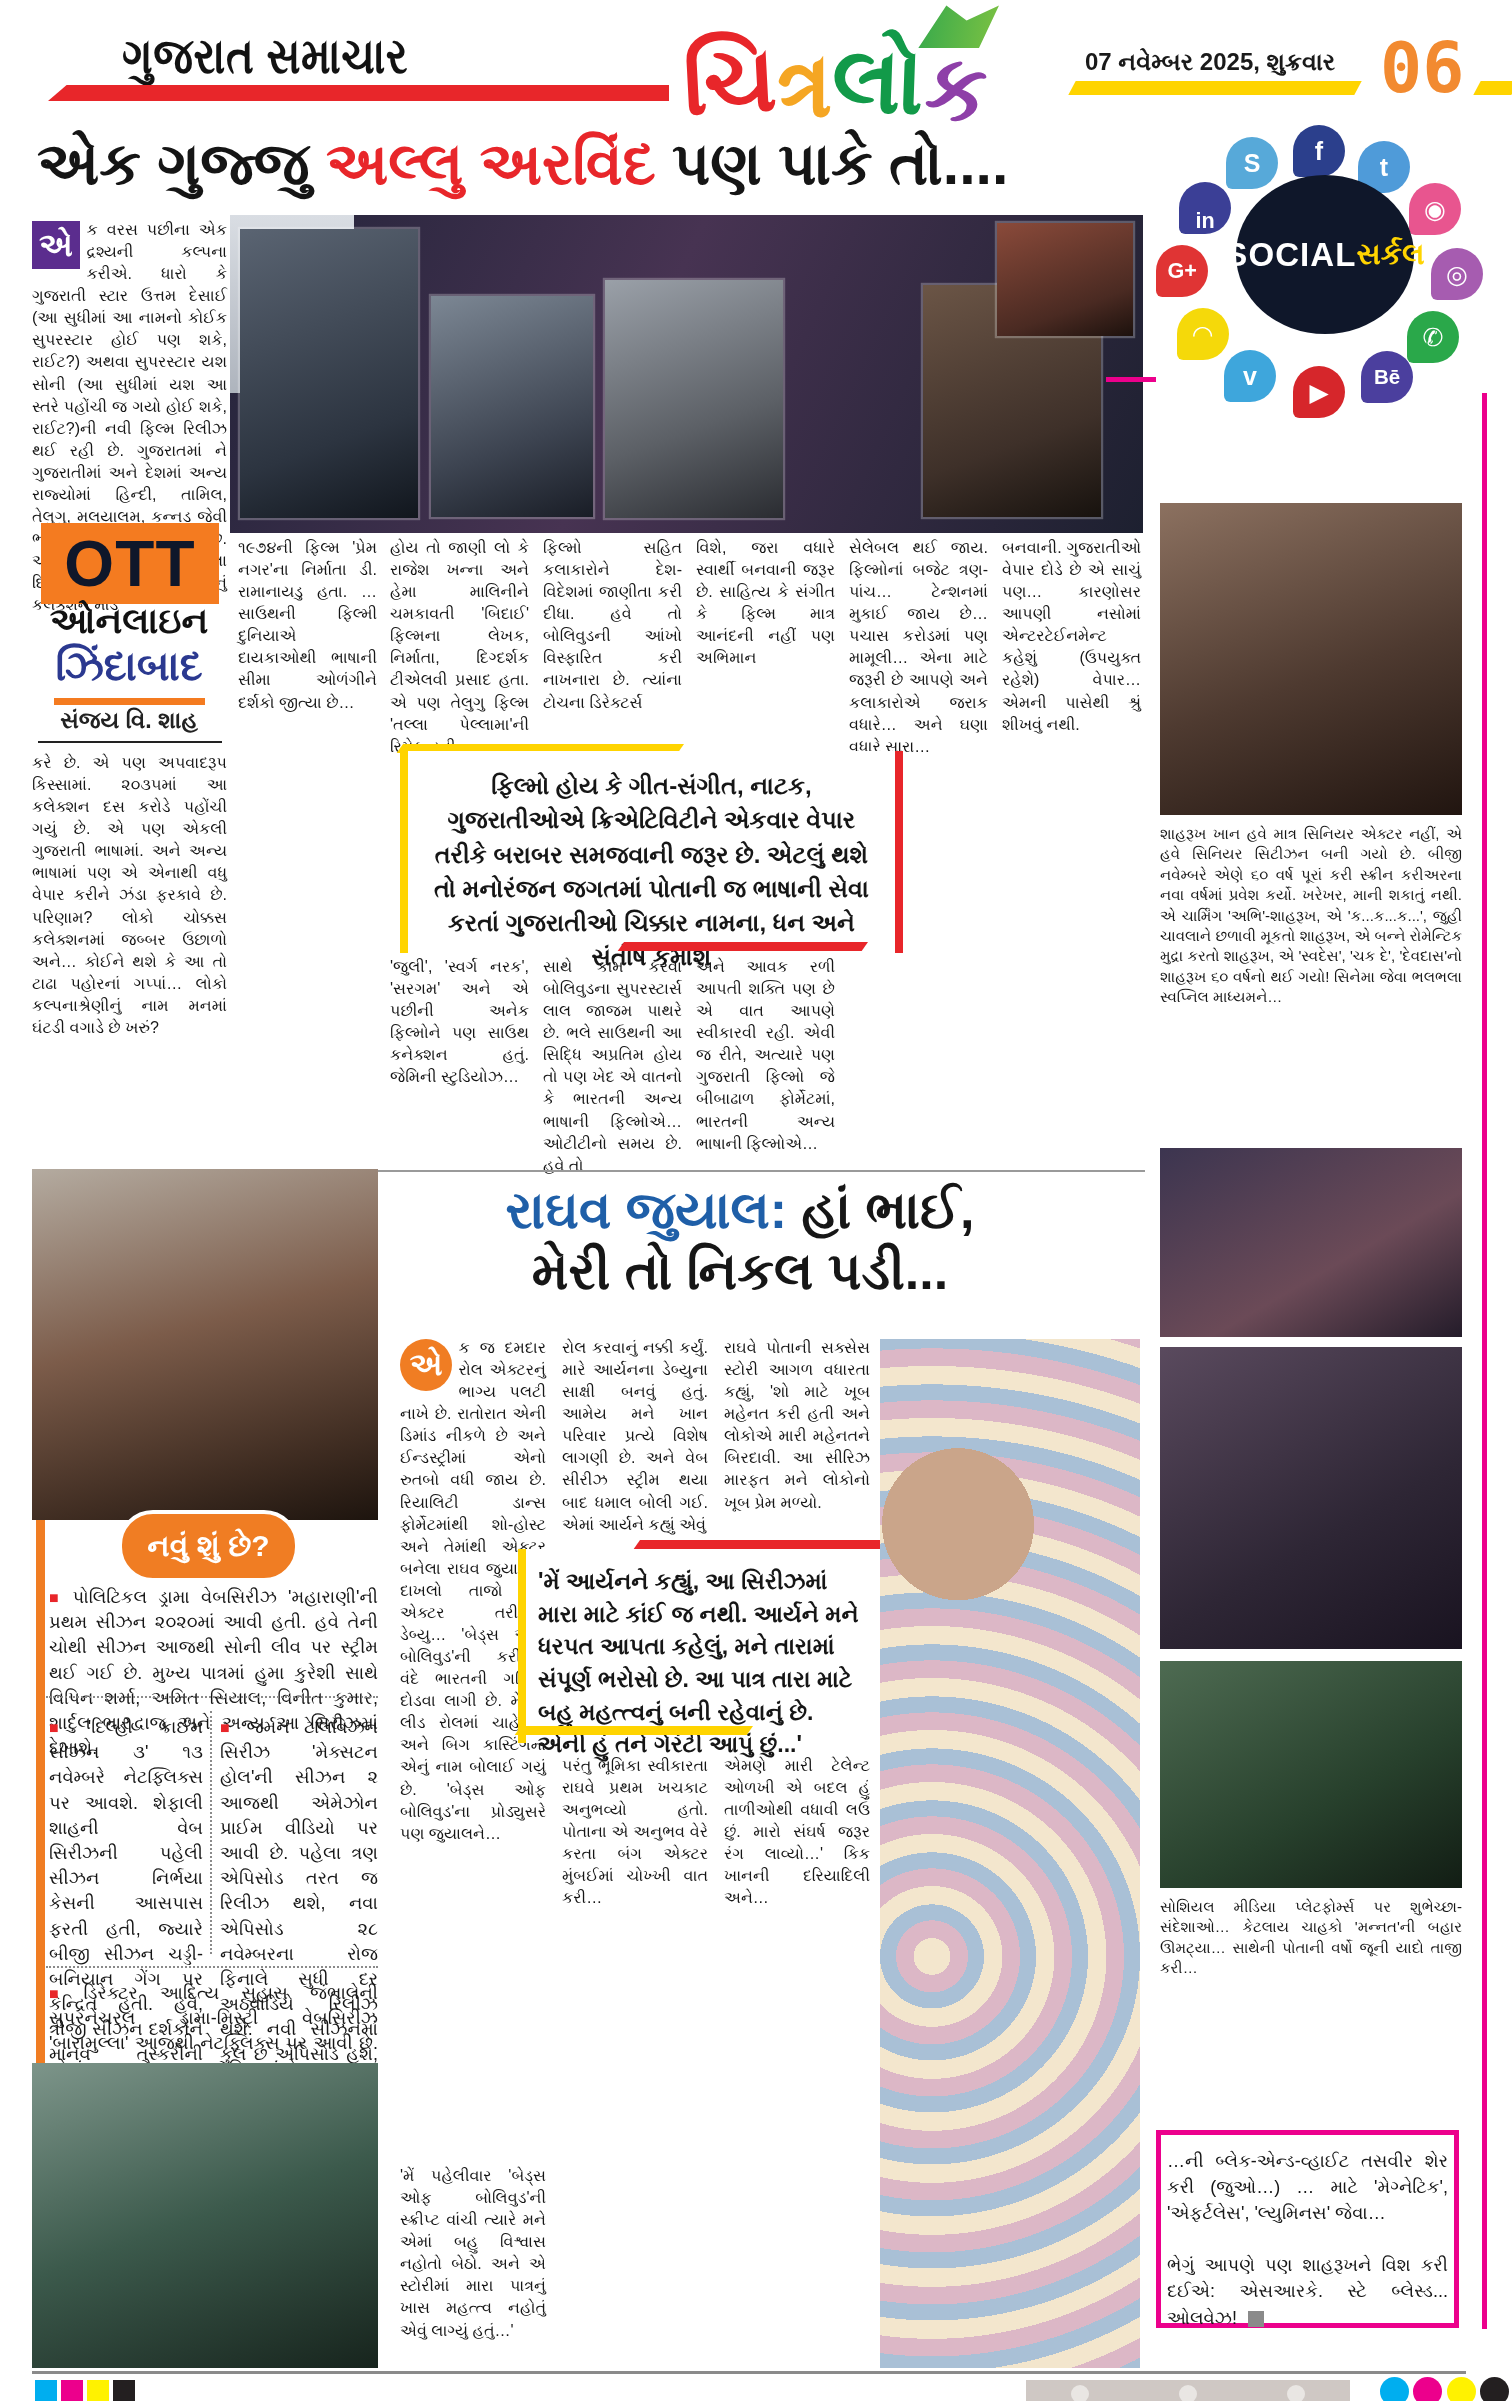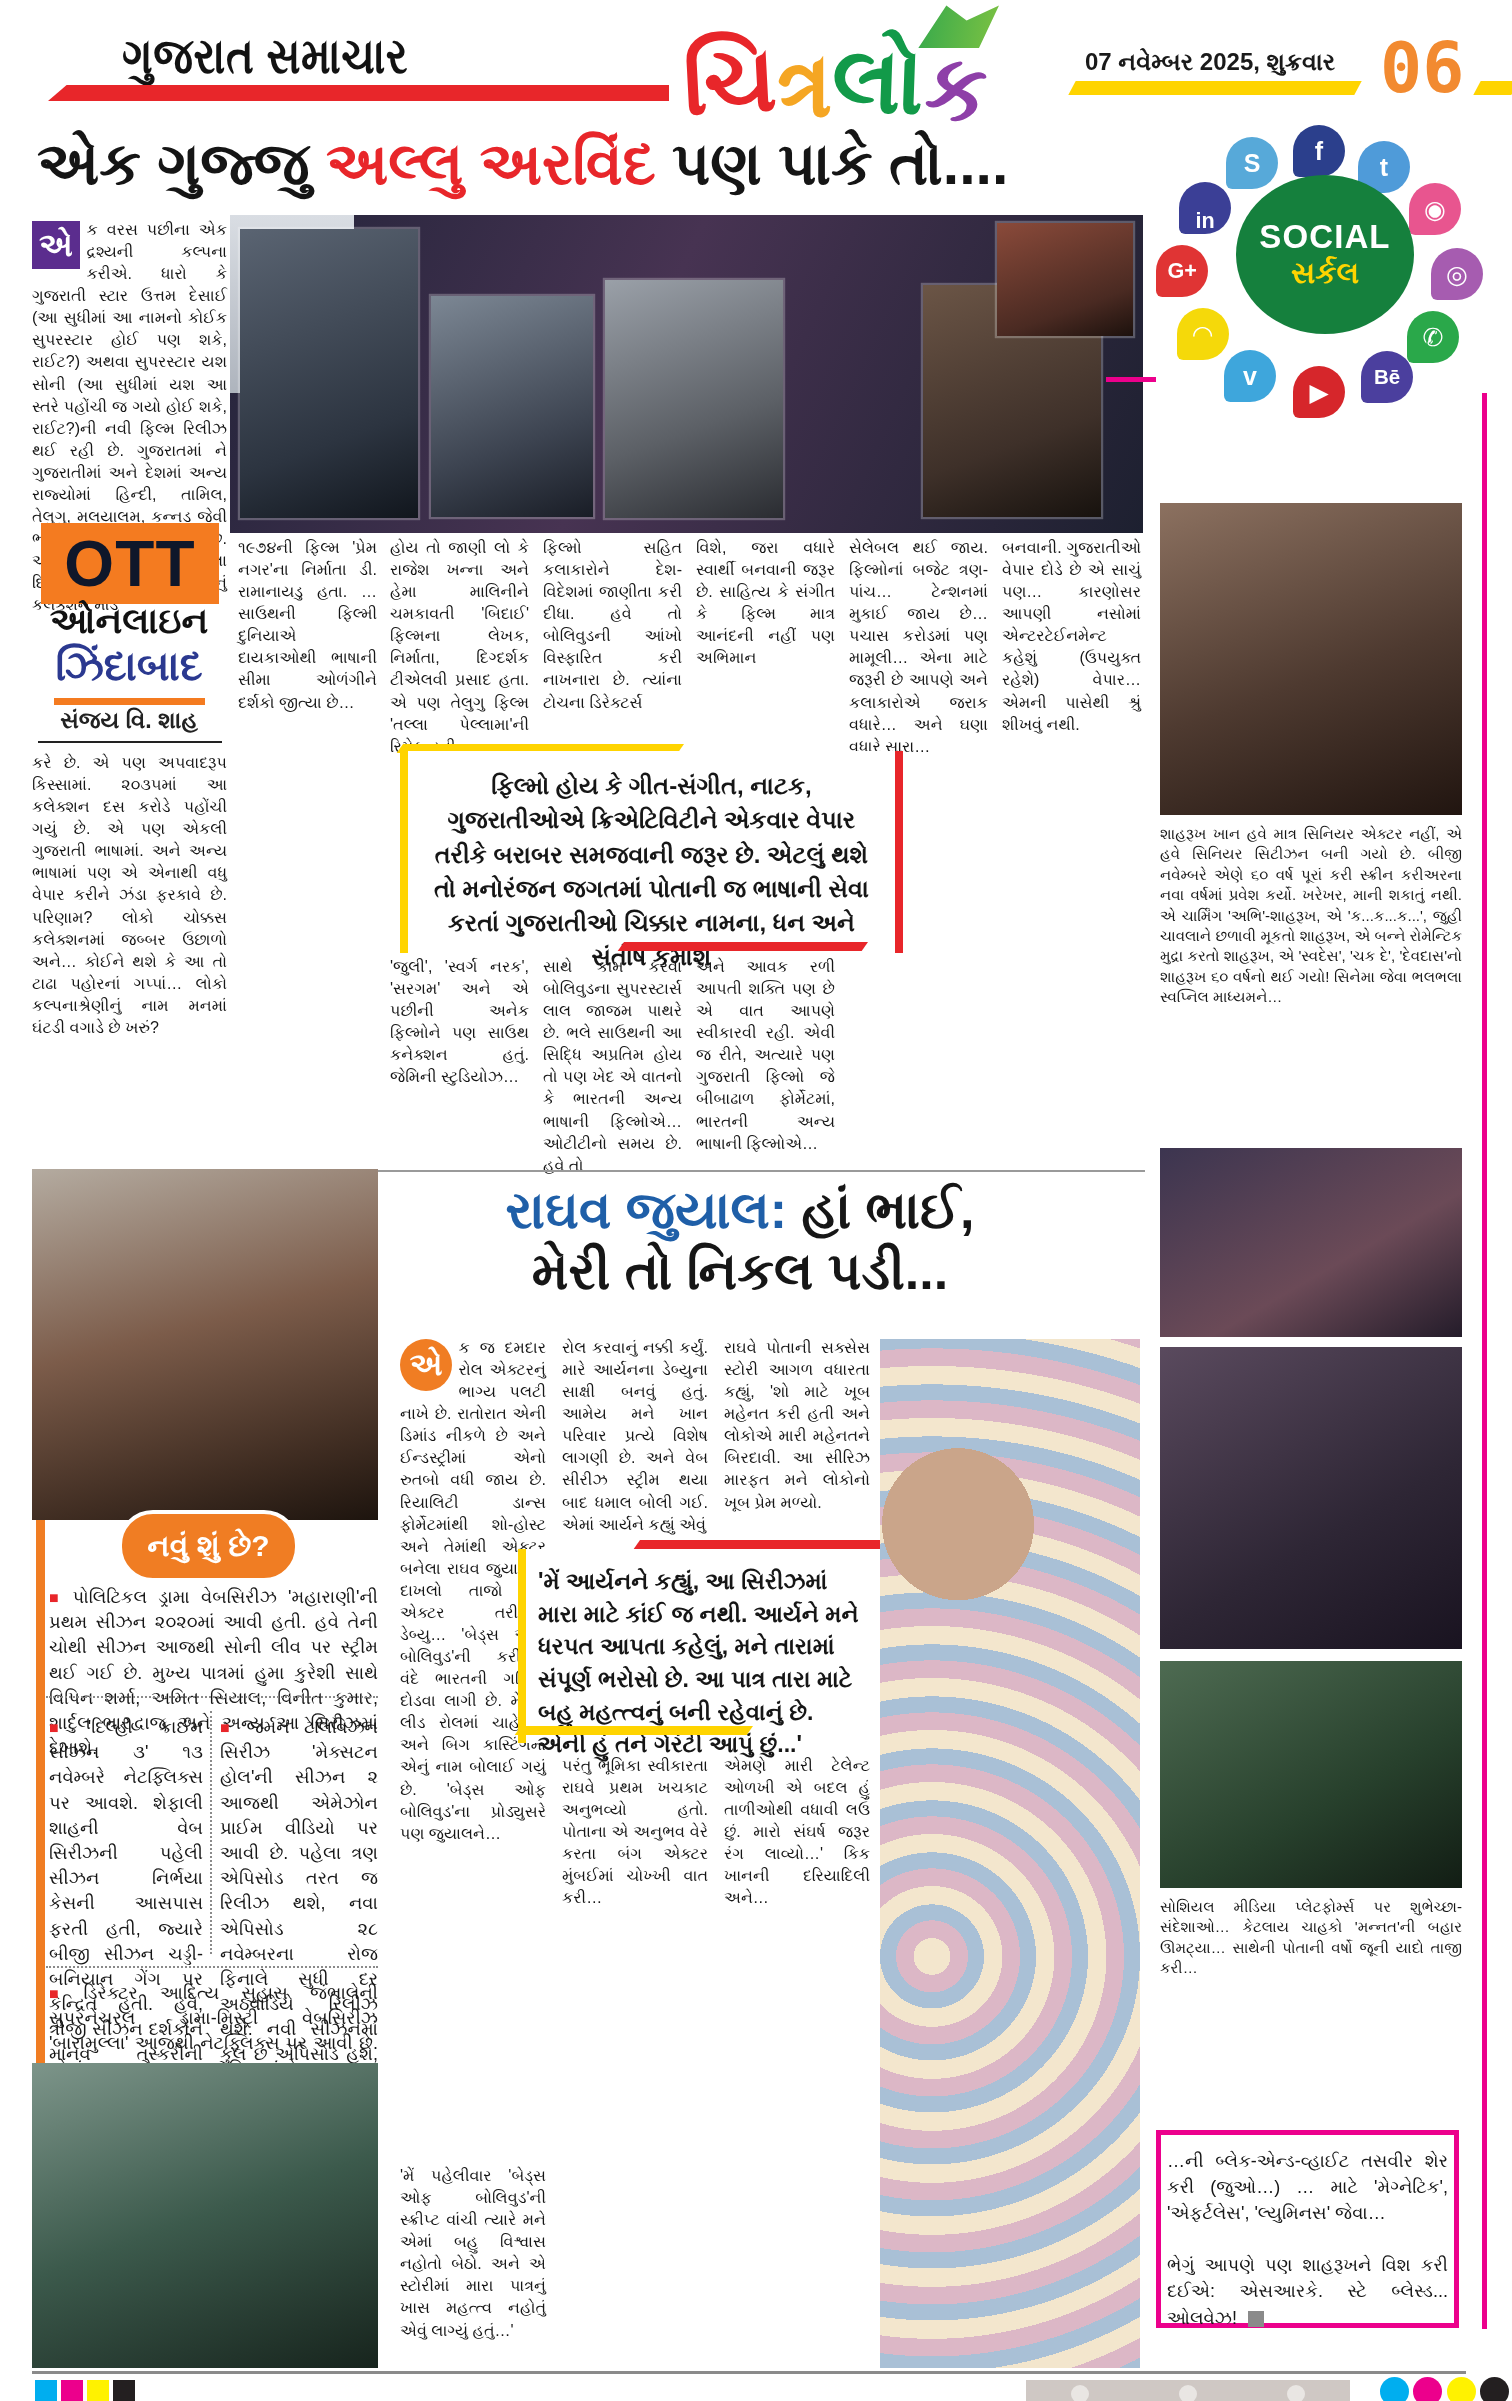--- a/index.html
+++ b/index.html
@@ -61,22 +61,22 @@
   
   .pullquote{left:400px;top:751px;width:448px;height:173px;padding:18.4px 19.4px 10.8px 19.4px;
              border-left:8.6px solid #ffd400;border-right:8.6px solid #e8262a;
              font-size:24px;font-weight:bold;line-height:1.42;text-align:center;color:#161616;background:#fff;}
   .pq-top{left:400px;top:744px;width:281px;height:8.6px;background:#ffd400;transform:skewX(-35deg);}
   .pq-bottom{left:621px;top:942px;width:244px;height:8.6px;background:#e8262a;transform:skewX(-35deg);}
   .mid-rule{left:238px;top:1170px;width:907px;height:2.2px;background:#9a9a9a;}
 
   
   .social-wrap{left:1155px;top:125px;width:346px;height:257px;}
-  .s-center{position:absolute;left:81px;top:50px;width:178px;height:159px;border-radius:50%;background:#15803d;
-            display:flex;flex-direction:column;align-items:center;justify-content:center;}
+  .s-center{position:absolute;left:81px;top:50px;width:178px;height:159px;border-radius:50%;background:#0f172a;
+            display:flex;align-items:center;justify-content:center;}
   .s-center .t1{position:static;box-shadow:none;color:#fff;font-size:33px;font-weight:bold;letter-spacing:1.1px;background:none;width:auto;height:auto;}
   .s-center .t2{position:static;box-shadow:none;color:#ffd400;font-size:30px;font-weight:bold;background:none;width:auto;height:auto;}
   .sb{position:absolute;width:52px;height:52px;border-radius:50% 50% 50% 12%;display:flex;align-items:center;
       justify-content:center;color:#fff;font-size:25px;font-weight:bold;}
   .sb1{left:71px;top:12px;background:#57a9d9;}
   .sb2{left:138px;top:0px;background:#2b3f8c;}
   .sb3{left:203px;top:16px;background:#4f9bd9;}
   .sb4{left:254px;top:58px;background:#e8558f;}
   .sb5{left:276px;top:123px;background:#a65cb0;}
   .sb6{left:252px;top:186px;background:#2aa84a;}

